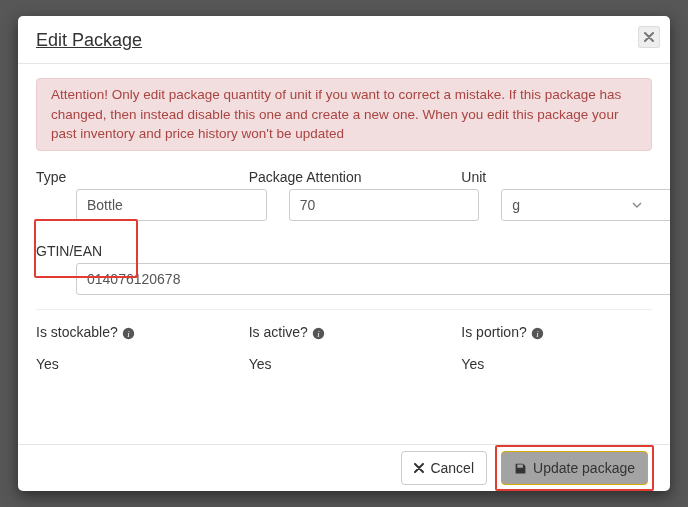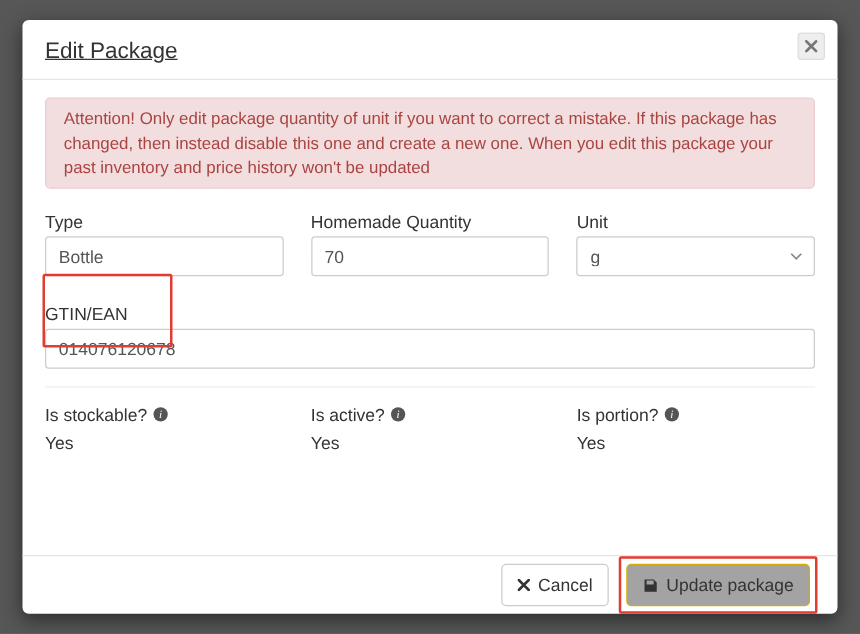--- a/index.html
+++ b/index.html
@@ -85,20 +85,21 @@
   }
   .control {
     width: 100%;
     height: 32px;
     border: 1px solid #ccc;
     border-radius: 3px;
     background: #fff;
     padding: 0 10px;
     font-size: 14px;
     color: #555;
+    margin-left: 40px;
   }
   .control[readonly] {
     background: #eee;
     color: #555;
   }
   .select-wrap { position: relative; }
   .select-wrap .caret {
     position: absolute;
     right: 10px;
     top: 50%;
@@ -126,23 +127,23 @@
   }
   .checks {
     display: flex;
     gap: 22px;
     margin-bottom: 6px;
   }
   .check-col { flex: 1; }
   .check-label {
     font-size: 14px;
     color: #333;
-    margin-bottom: 6px;
-    display: flex;
-    align-items: center;
+    margin-bottom: 16px;
+    display: flex;
+    align-items: flex-end;
     gap: 4px;
   }
   .info-icon {
     display: inline-flex;
     width: 13px; height: 13px;
     color: #555;
   }
   .check-line {
     display: flex;
     align-items: center;
@@ -204,21 +205,21 @@
   <div class="modal-body">
 
     <div class="alert">Attention! Only edit package quantity of unit if you want to correct a mistake. If this package has changed, then instead disable this one and create a new one. When you edit this package your past inventory and price history won't be updated</div>
 
     <div class="row">
       <div class="col">
         <label class="flabel">Type</label>
         <input class="control" value="Bottle" style="">
       </div>
       <div class="col">
-        <label class="flabel">Homemade Quantity</label>
+        <label class="flabel">Package Attention</label>
         <input class="control" value="70" style="">
       </div>
       <div class="col">
         <label class="flabel">Unit</label>
         <div class="select-wrap">
           <input class="control" value="g" style="">
           <span class="caret">
             <svg width="10" height="6" viewBox="0 0 10 6">
                 <path d="M1 1 L5 5 L9 1" fill="none" stroke="#888" stroke-width="1.4"></path>
               </svg>

